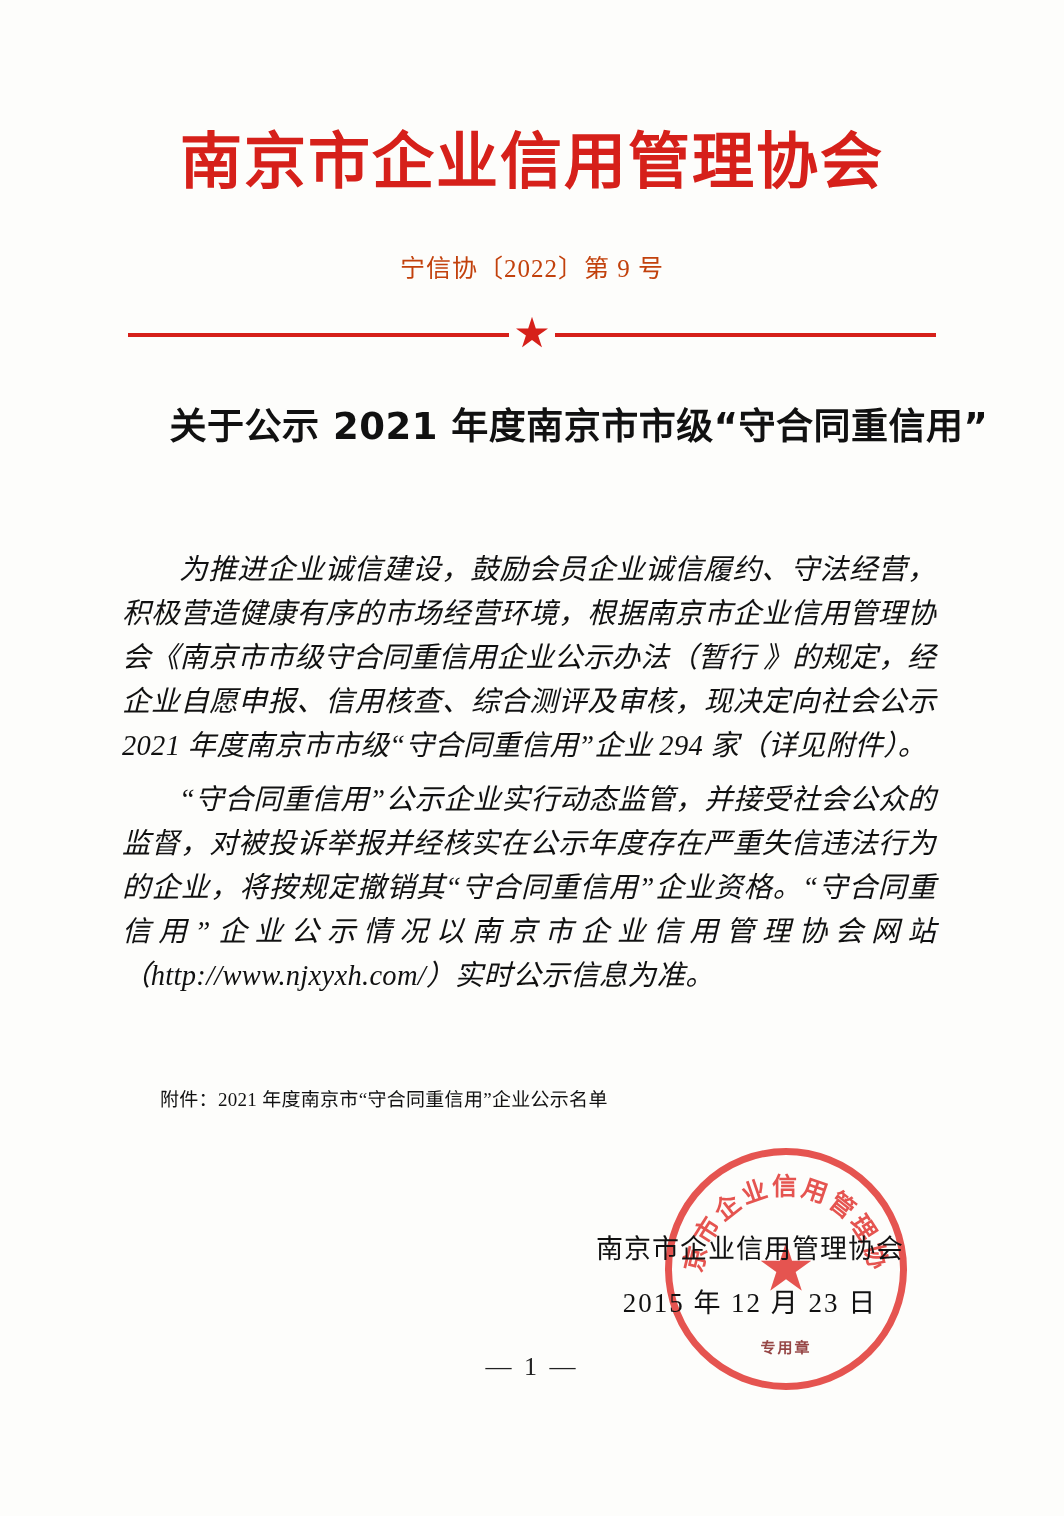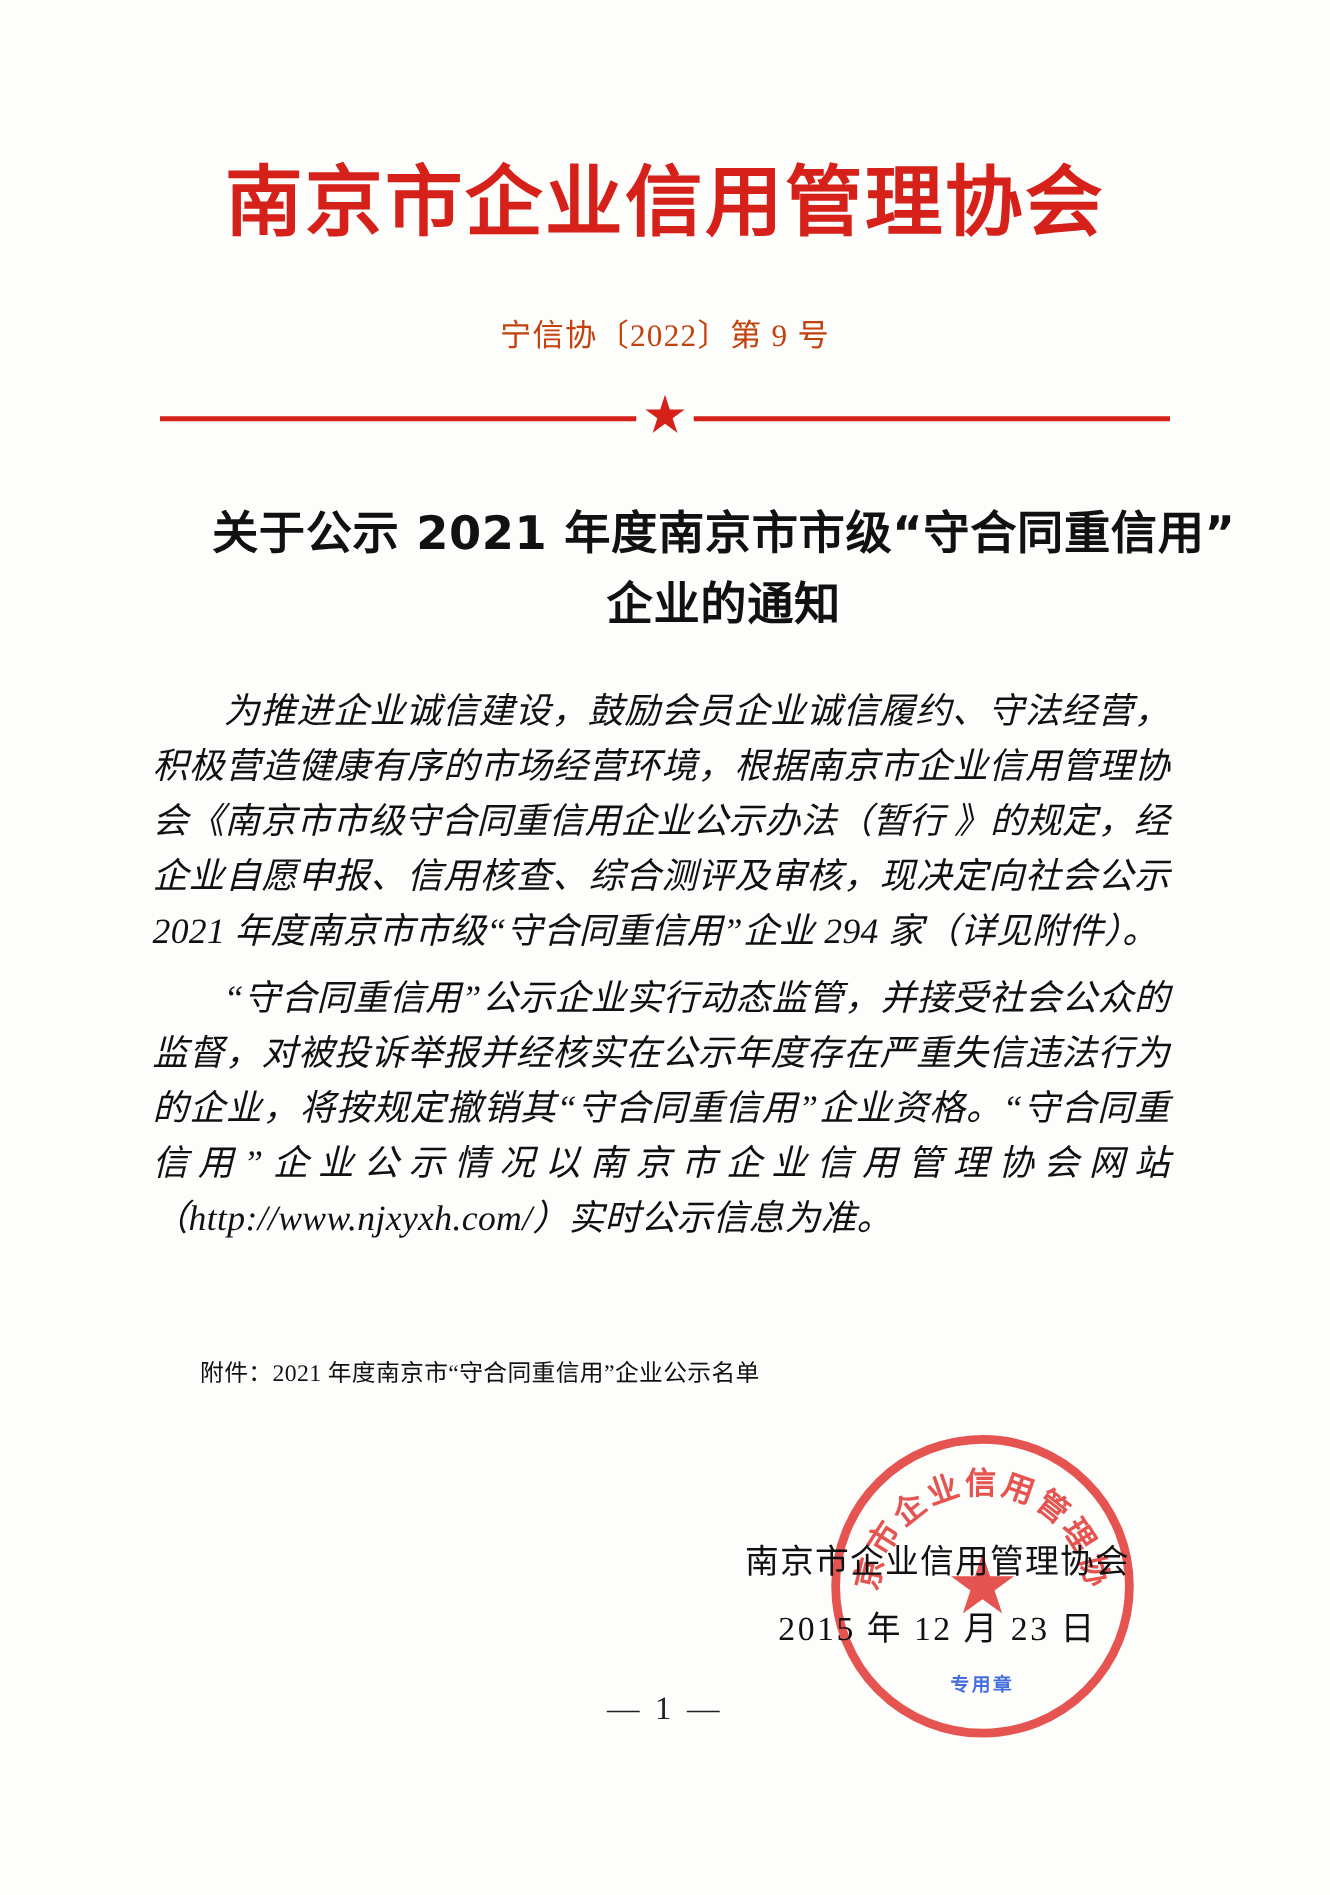--- a/index.html
+++ b/index.html
@@ -177,21 +177,21 @@
     font-weight: 700;
     font-size: 25px;
     letter-spacing: 3px;
   }
   .seal .seal-bottom {
     position: absolute;
     bottom: 26px;
     left: 0;
     width: 100%;
     text-align: center;
-    color: #1d4ed8;
+    color: #7f1d1d;
     font-family: "DejaVu Sans", "Liberation Sans", sans-serif;
     font-weight: 700;
     font-size: 15px;
     letter-spacing: 2px;
   }
 
   
   .page-number {
     position: absolute;
     top: 1352px;
@@ -215,21 +215,20 @@
   <div class="doc-number">宁信协〔2022〕第 9 号</div>
 
   <div class="red-rule">
     <span class="bar"></span>
     <span class="star">★</span>
     <span class="bar"></span>
   </div>
 
   <div class="doc-title">
     <div>关于公示 2021 年度南京市市级“守合同重信用”</div>
-    <div>企业的通知</div>
   </div>
 
   <div class="body-block">
     <p class="para">为推进企业诚信建设，鼓励会员企业诚信履约、守法经营，积极营造健康有序的市场经营环境，根据南京市企业信用管理协会《南京市市级守合同重信用企业公示办法（暂行 》的规定，经企业自愿申报、信用核查、综合测评及审核，现决定向社会公示 2021 年度南京市市级“守合同重信用”企业 294 家（详见附件）。</p>
     <p class="para second">“守合同重信用”公示企业实行动态监管，并接受社会公众的监督，对被投诉举报并经核实在公示年度存在严重失信违法行为的企业，将按规定撤销其“守合同重信用”企业资格。“守合同重信用”企业公示情况以南京市企业信用管理协会网站（http://www.njxyxh.com/）实时公示信息为准。</p>
   </div>
 
   <div class="attachment">附件：2021 年度南京市“守合同重信用”企业公示名单</div>
 
   <div class="seal">

